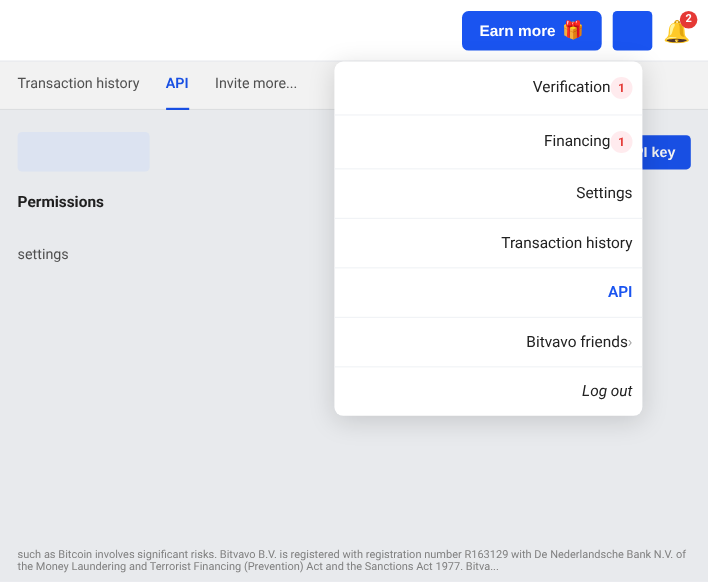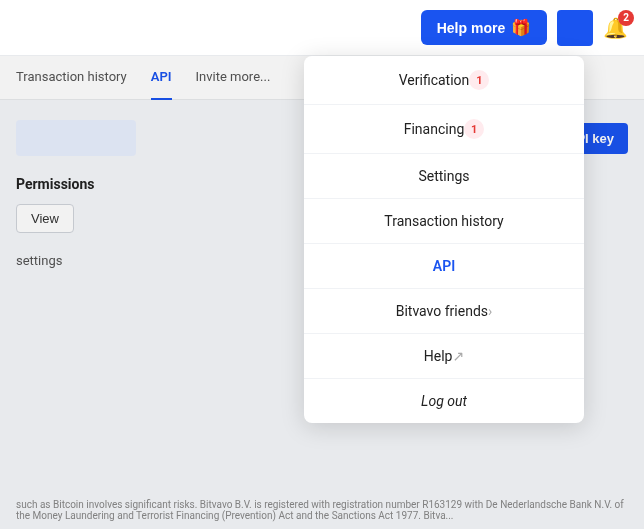--- a/index.html
+++ b/index.html
@@ -189,21 +189,21 @@
       border-radius: 8px;
       box-shadow: 0 4px 24px rgba(0,0,0,0.15);
       width: 280px;
       z-index: 100;
       overflow: hidden;
     }
 
     .menu-item {
       display: flex;
       align-items: center;
-      justify-content: center;
+      justify-content: flex-end;
       padding: 14px 9px;
       font-size: 14px;
       color: #222;
       cursor: pointer;
       border-bottom: 1px solid #f0f2f5;
     }
 
     .menu-item:last-child {
       border-bottom: none;
       font-style: italic;
@@ -246,21 +246,21 @@
       bottom: 0;
       background: rgba(0,0,0,0.05);
       z-index: 50;
     }
   </style>
 </head>
 <body>
 
 <div class="header">
   <button class="earn-more-btn">
-    <span>Help more</span>
+    <span>Earn more</span>
     <span class="gift-icon">🎁</span>
   </button>
   <button class="avatar-btn"></button>
   <div class="bell-wrapper">
     <span class="bell-icon">🔔</span>
     <span class="bell-badge">2</span>
   </div>
 </div>
 
 <div class="tab-bar">
@@ -278,23 +278,20 @@
 <div class="main-content">
   <div class="content-row">
     <div class="input-placeholder"></div>
     <button class="add-api-btn">
       <span>+ API key</span>
     </button>
   </div>
 
   <div class="permissions-label">Permissions</div>
   <div class="perm-buttons">
-    <button class="perm-btn">
-      <span>View</span>
-    </button>
   </div>
 
   <div class="settings-label">settings</div>
 </div>
 
 <div class="footer-text">such as Bitcoin involves significant risks. Bitvavo B.V. is registered with registration number R163129 with De Nederlandsche Bank N.V. of the Money Laundering and Terrorist Financing (Prevention) Act and the Sanctions Act 1977. Bitva...</div>
 
 <div class="overlay"></div>
 
 <div class="dropdown-menu" id="dropdown">
@@ -313,19 +310,15 @@
       <span>Transaction history</span>
     </div>
     <div class="menu-item active-item">
       <span>API</span>
     </div>
     <div class="menu-item">
       <span>Bitvavo friends</span>
       <span class="menu-chevron">›</span>
     </div>
     <div class="menu-item">
-      <span>Help</span>
-      <span class="menu-external">↗</span>
-    </div>
-    <div class="menu-item">
       <span>Log out</span>
     </div>
   </div>
 
 </body></html>

